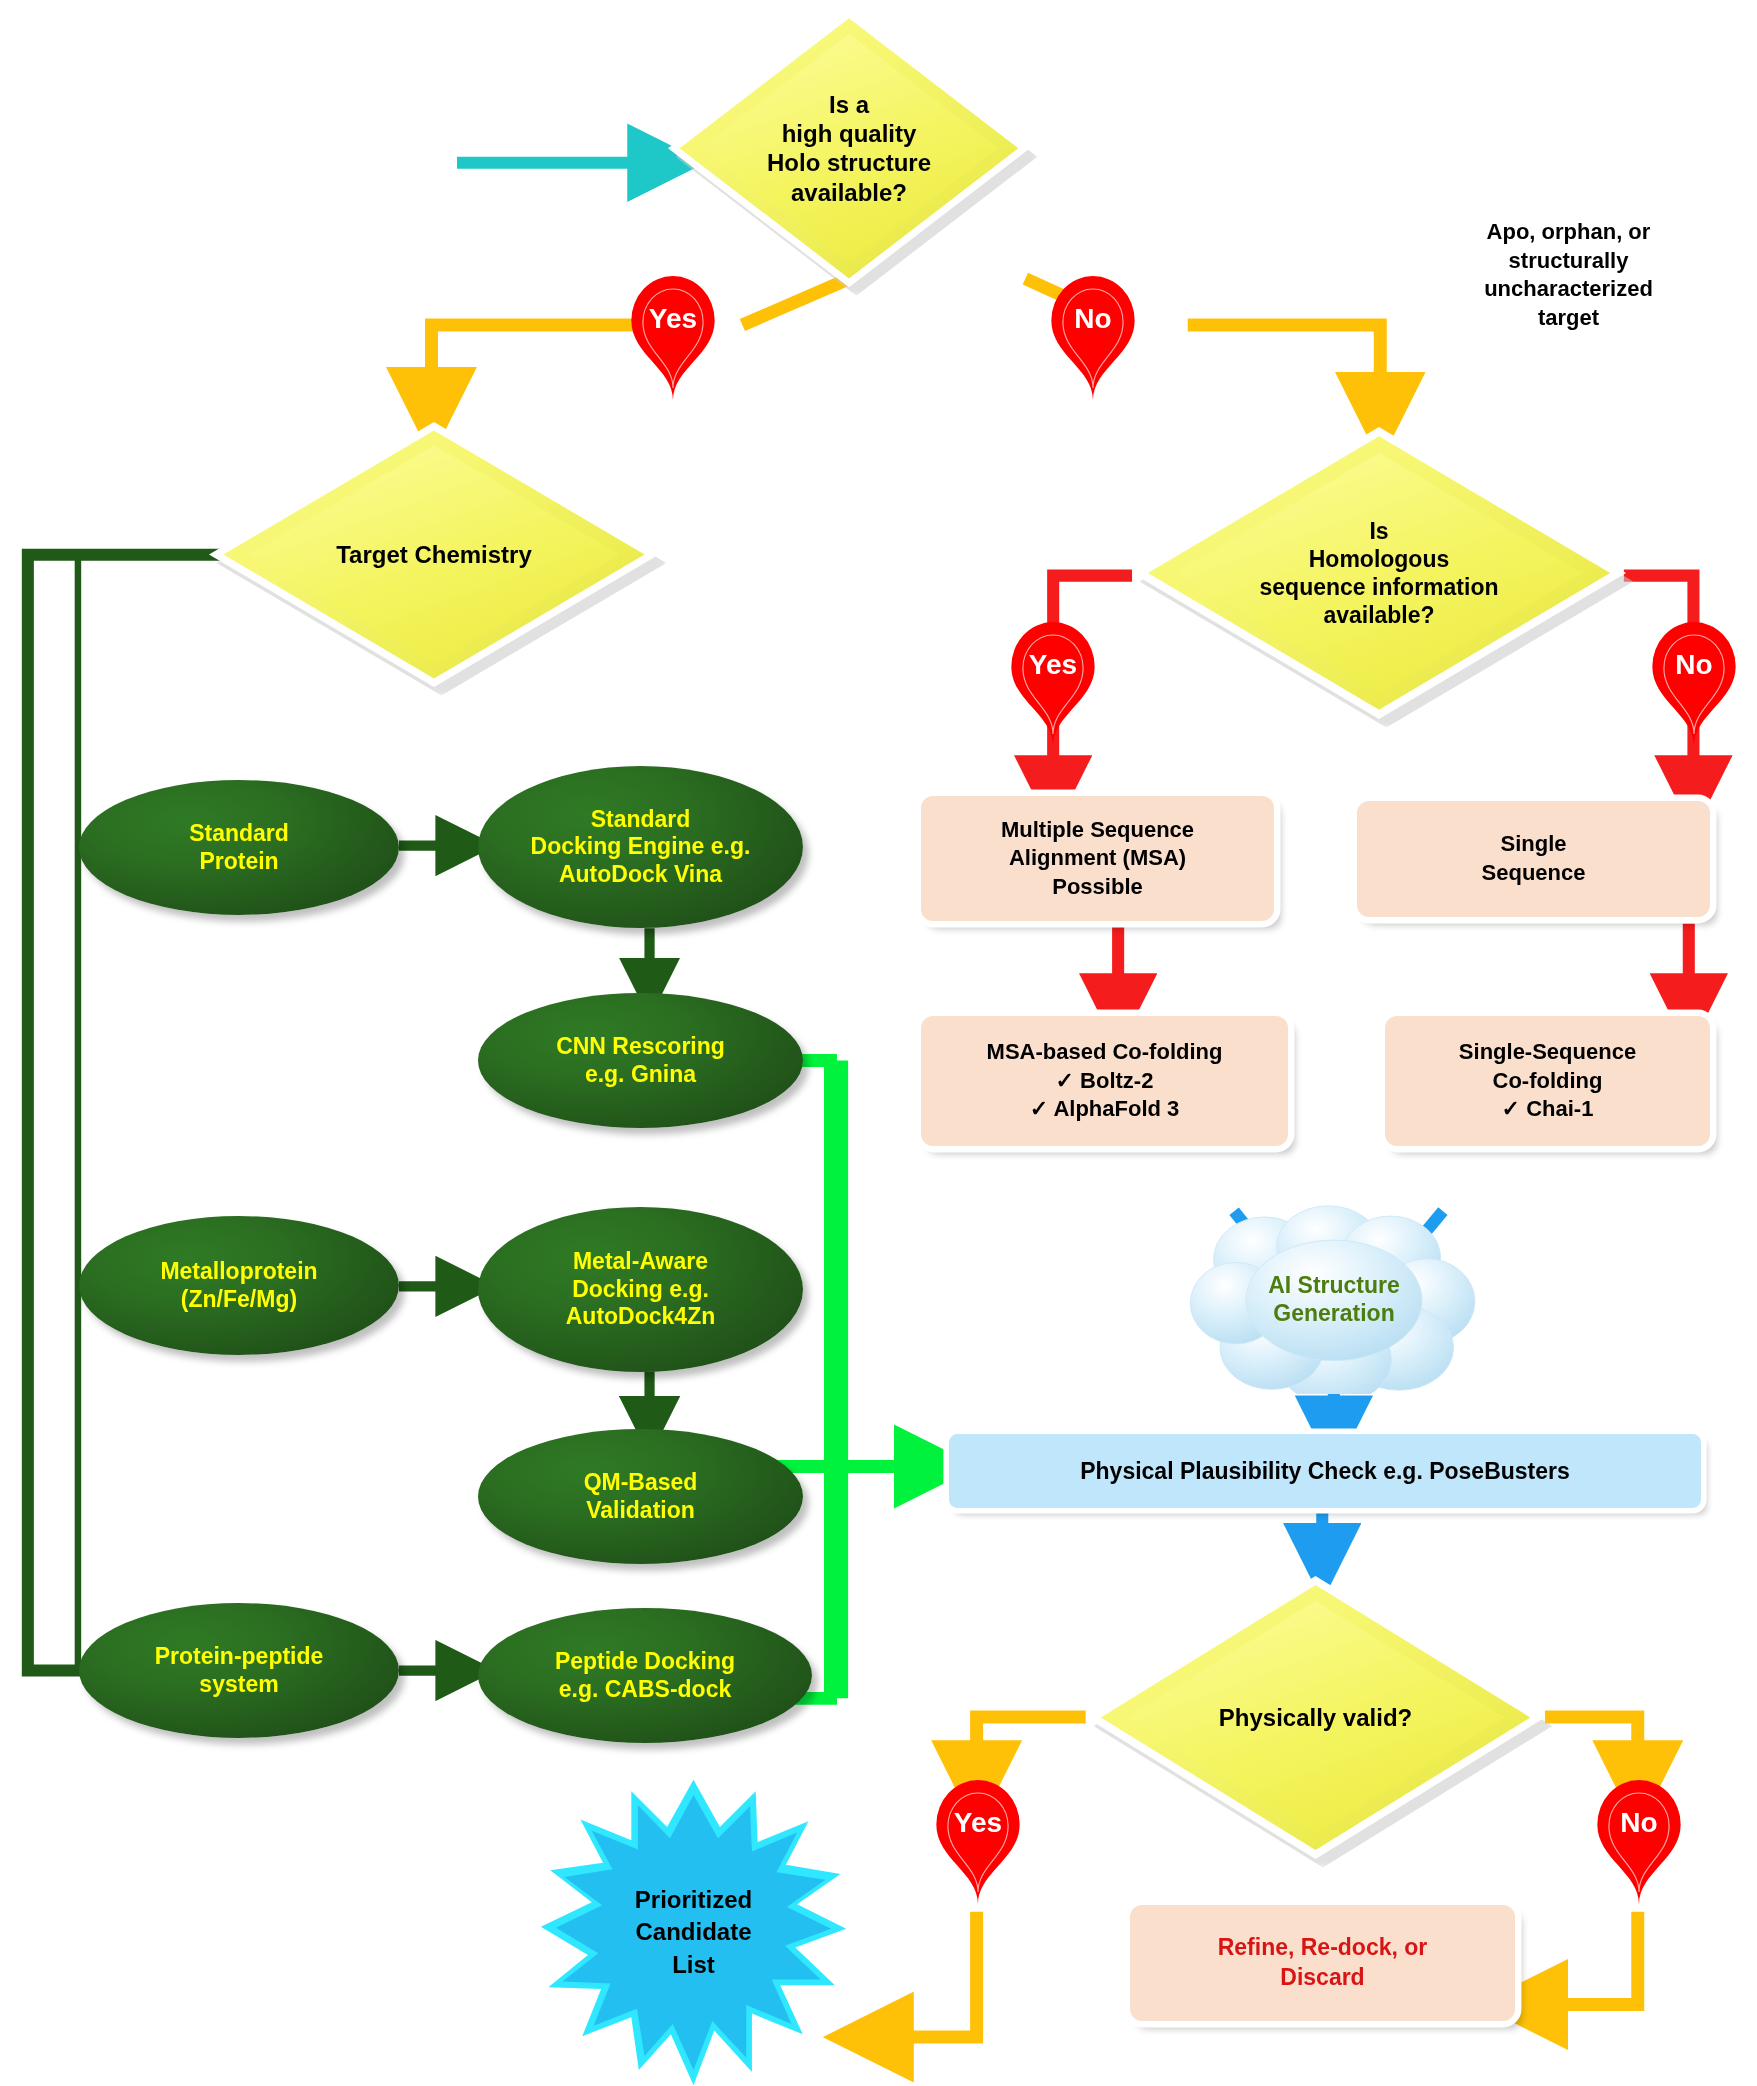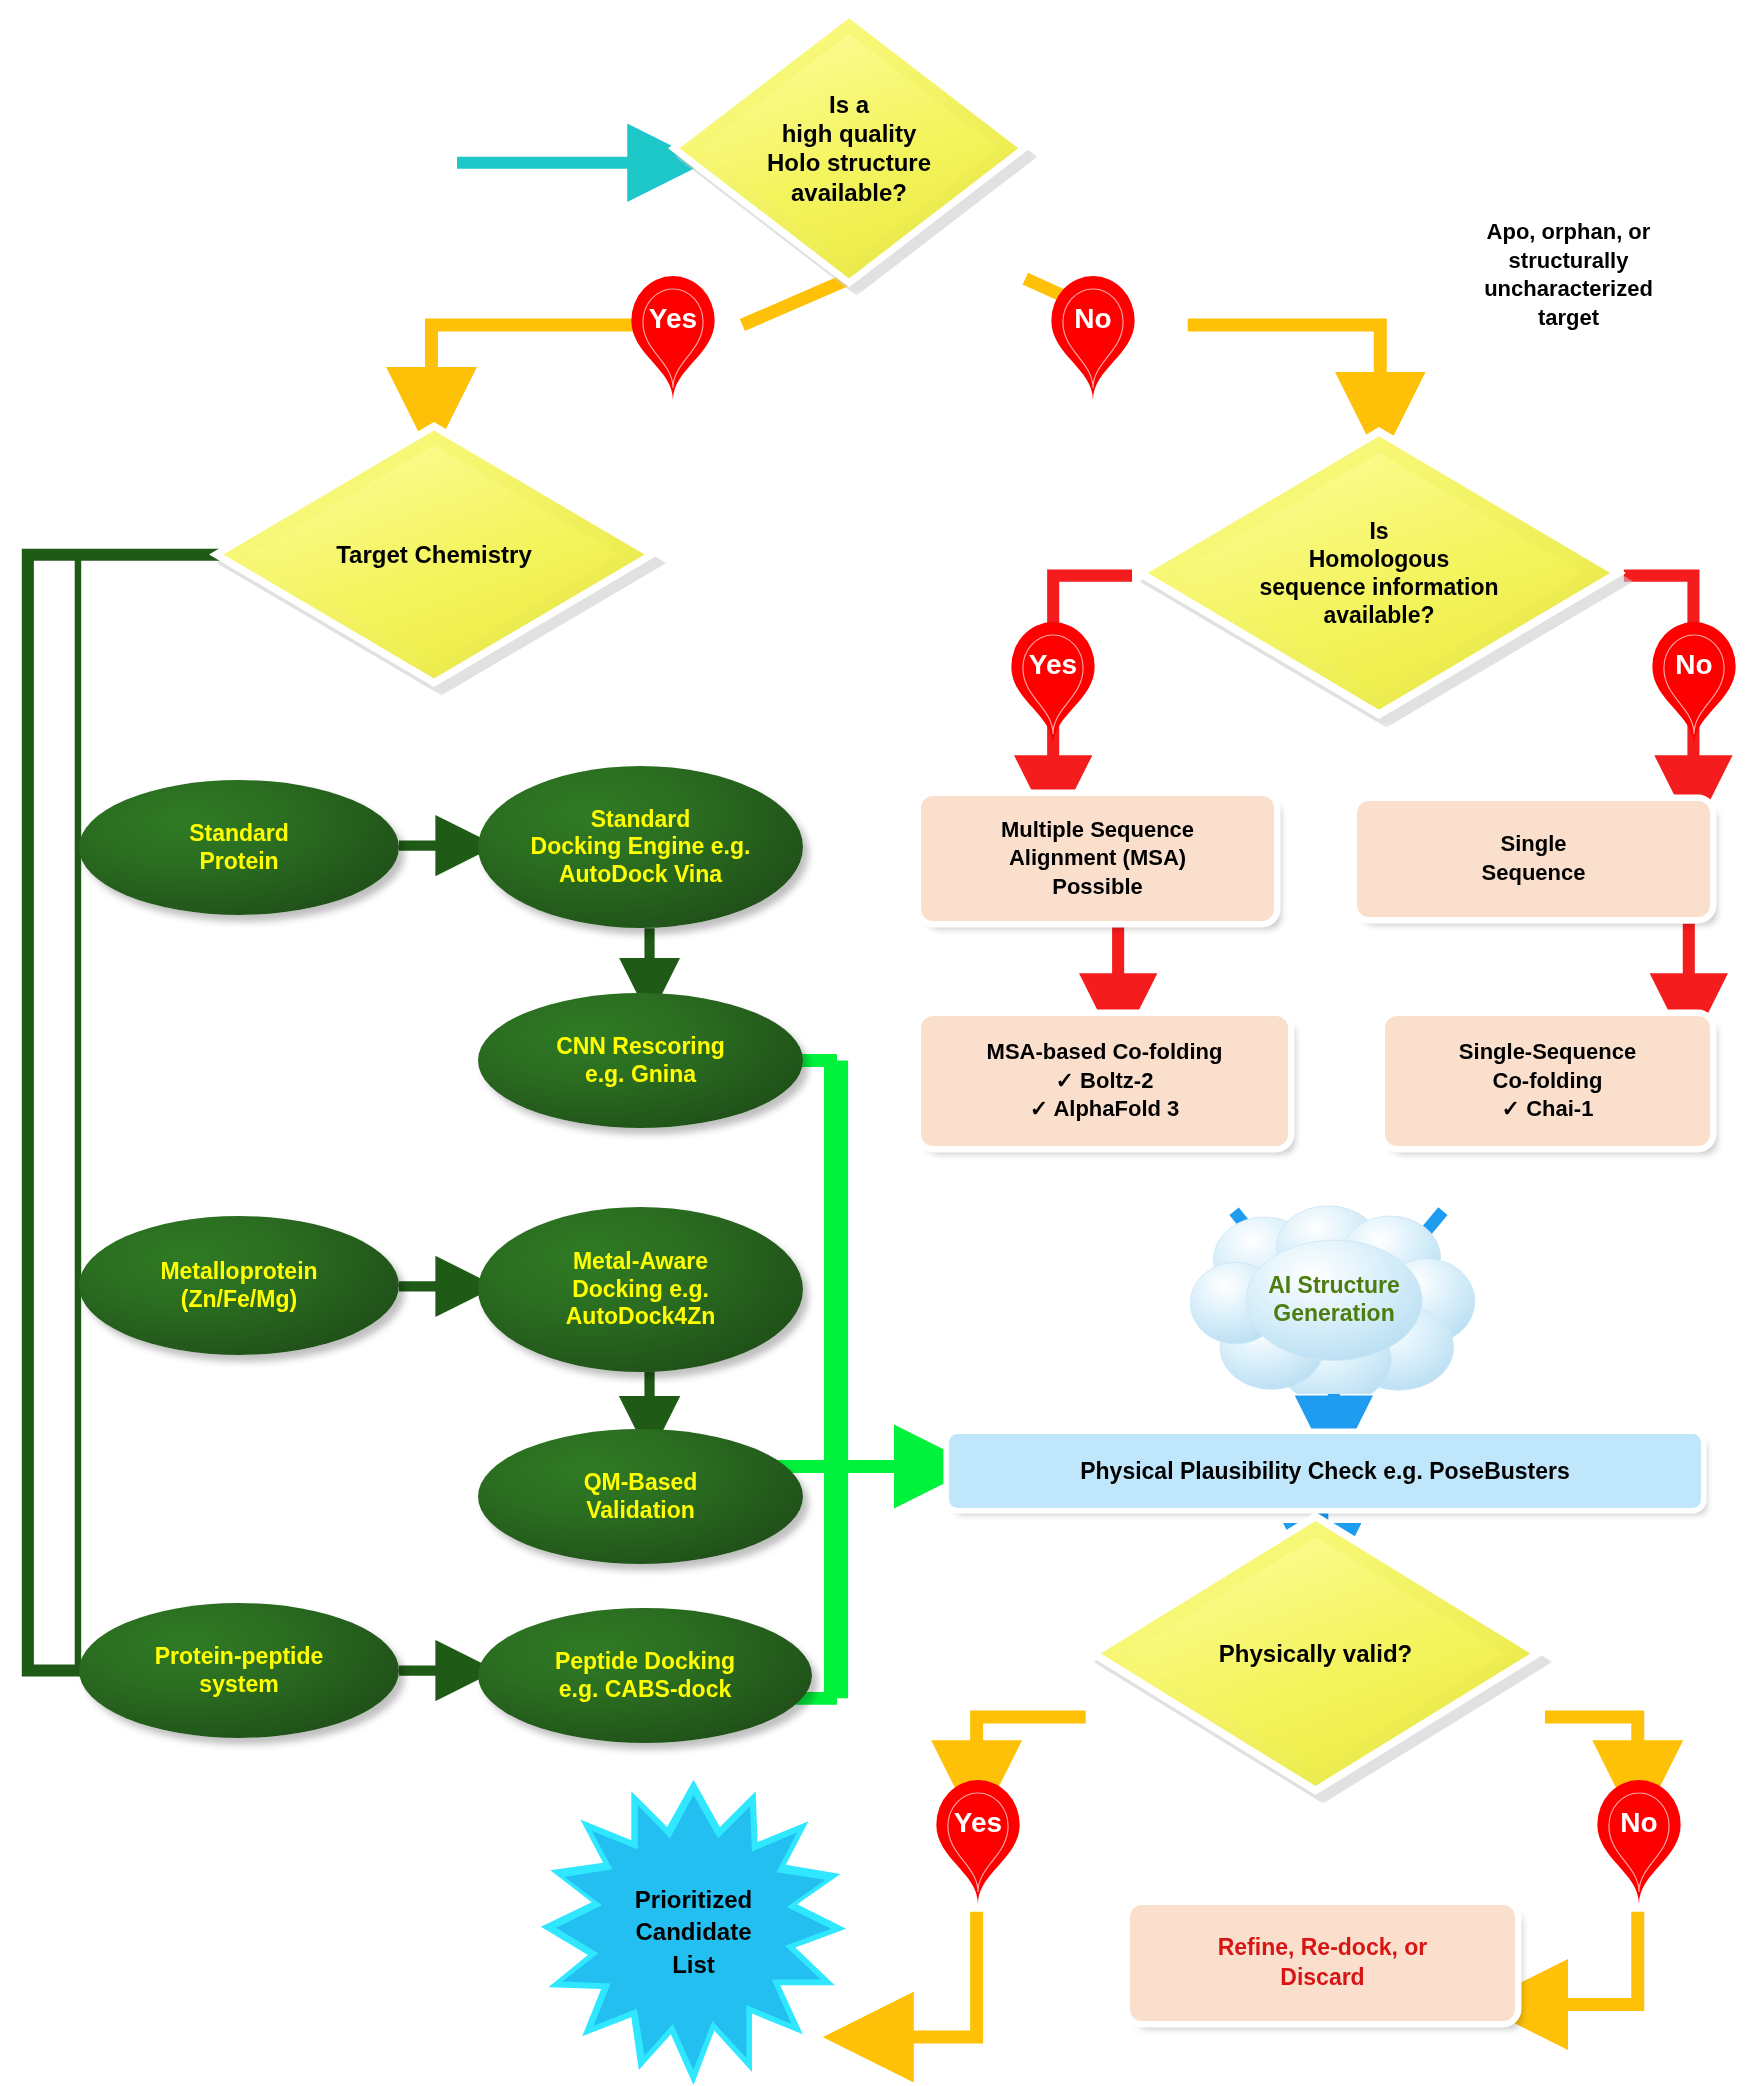--- a/index.html
+++ b/index.html
@@ -387,21 +387,21 @@
       </g>
     </svg>
     <div class="cloud-text" style="font-size:23px;">AI Structure
 Generation</div>
   </div>
 
   <div class="node bluebar" style="left:949px;top:1434px;width:752px;height:74px;font-size:23px;">
     <span>Physical Plausibility Check e.g. PoseBusters</span>
   </div>
 
-  <div class="diamond-wrap" style="left:1086px;top:1512px;width:459px;height:283px;">
+  <div class="diamond-wrap" style="left:1086px;top:1576px;width:459px;height:283px;">
     <div class="diamond-shadow"></div>
     <div class="diamond-white"></div>
     <div class="diamond-face"></div>
     <div class="diamond-text" style="font-size:24px;">Physically valid?</div>
   </div>
 
   <div class="pin" style="left:934px;top:1780px;width:88px;height:125px;">
     <svg width="88" height="125" viewBox="0 0 190 270">
       <path d="M95 268 C 95 200, 185 170, 185 96 A 90 96 0 1 0 5 96 C 5 170, 95 200, 95 268 Z" fill="#ff0000"></path>
       <path d="M95 242 C 95 186, 160 162, 160 100 A 65 72 0 1 0 30 100 C 30 162, 95 186, 95 242 Z" fill="none" stroke="#ffffff" stroke-width="2.5" opacity=".65"></path>

